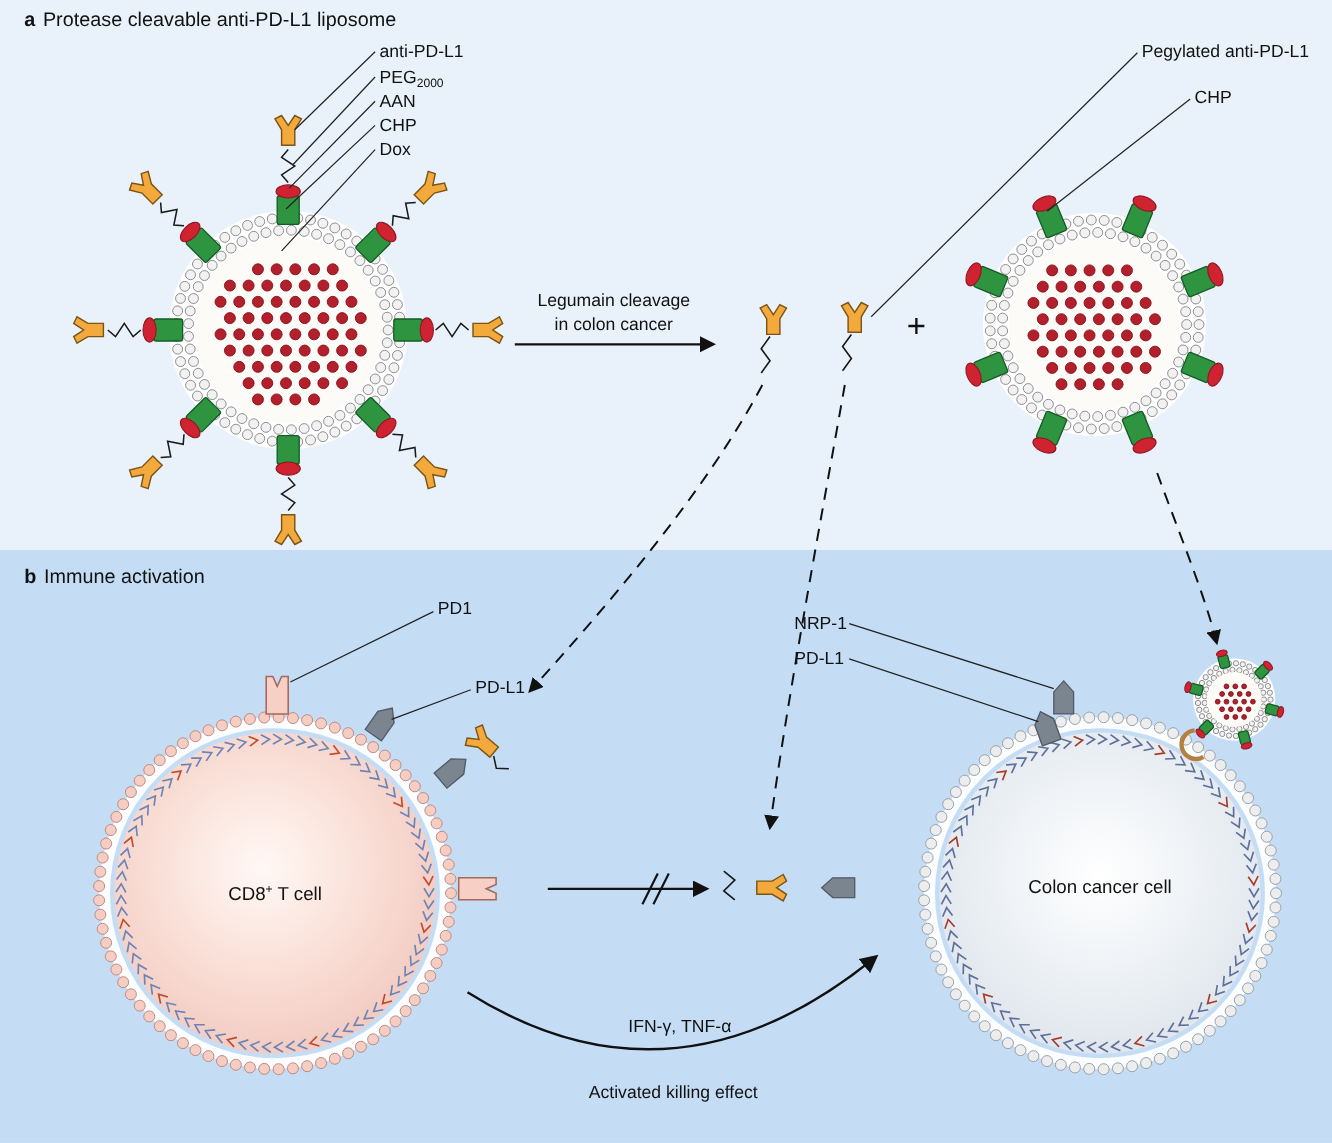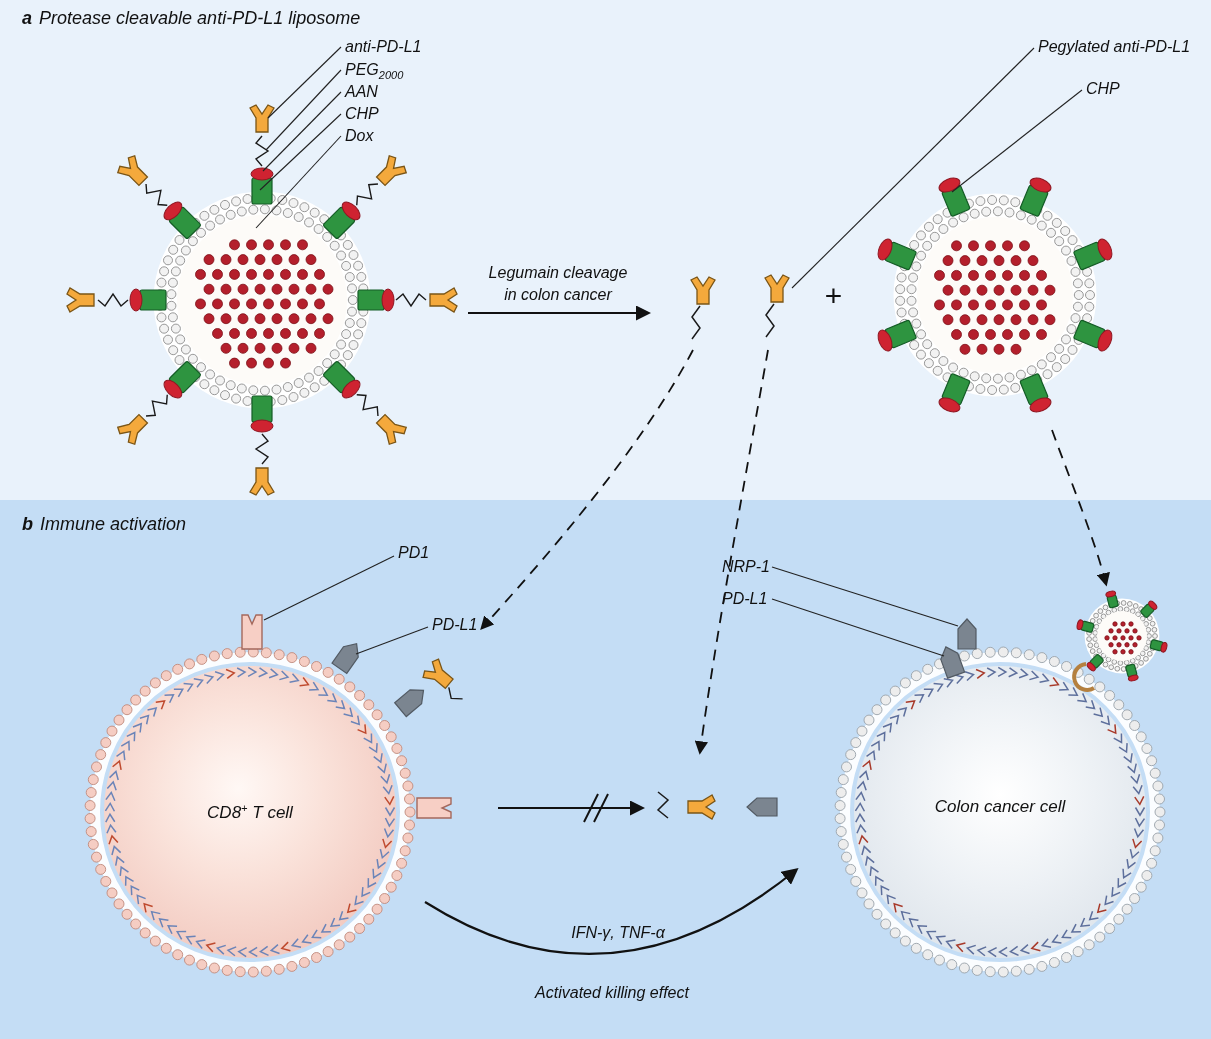--- a/index.html
+++ b/index.html
@@ -1,16 +1,16 @@
 <!DOCTYPE html>
 <html><head>
 <meta charset="utf-8">
 <style>
   html,body{margin:0;padding:0;background:#ffffff;}
-  .stage{position:relative;width:1211px;height:1039px;font-family:"Liberation Sans",sans-serif;overflow:hidden;font-style:italic;}
+  .stage{position:relative;width:1211px;height:1039px;font-family:"Liberation Sans",sans-serif;overflow:hidden;}
   svg{display:block;}
   text{fill:#111111;font-family:"Liberation Sans",sans-serif;}
   .t{font-size:16px;}
   .hdr{font-size:18px;}
   .b{font-weight:bold;}
   .cellname{font-size:17px;}
   .sub{font-size:11px;}
   .plus{font-size:30px;}
   .ldr{stroke:#222222;stroke-width:1.1;fill:none;}
   .solidarrow{stroke:#111111;stroke-width:2;fill:none;}

